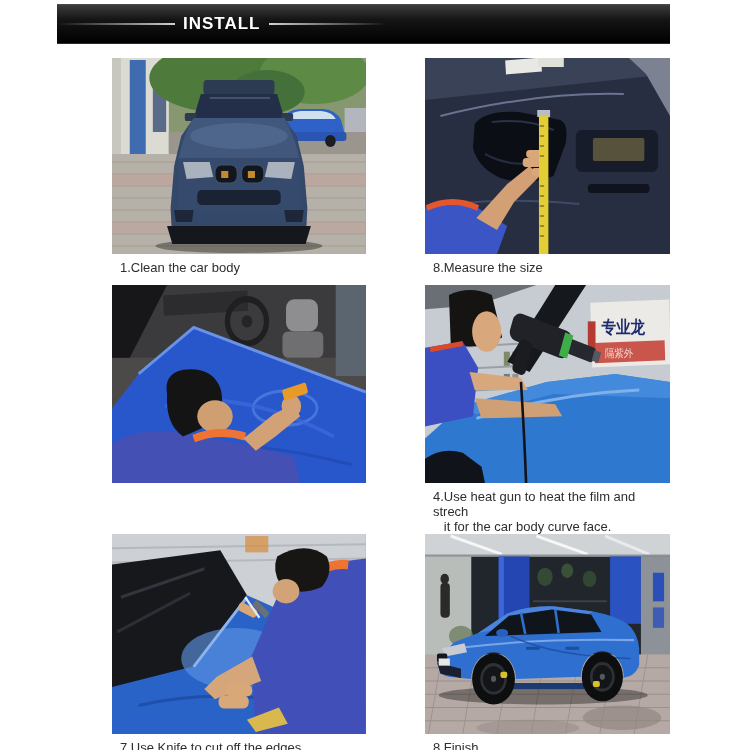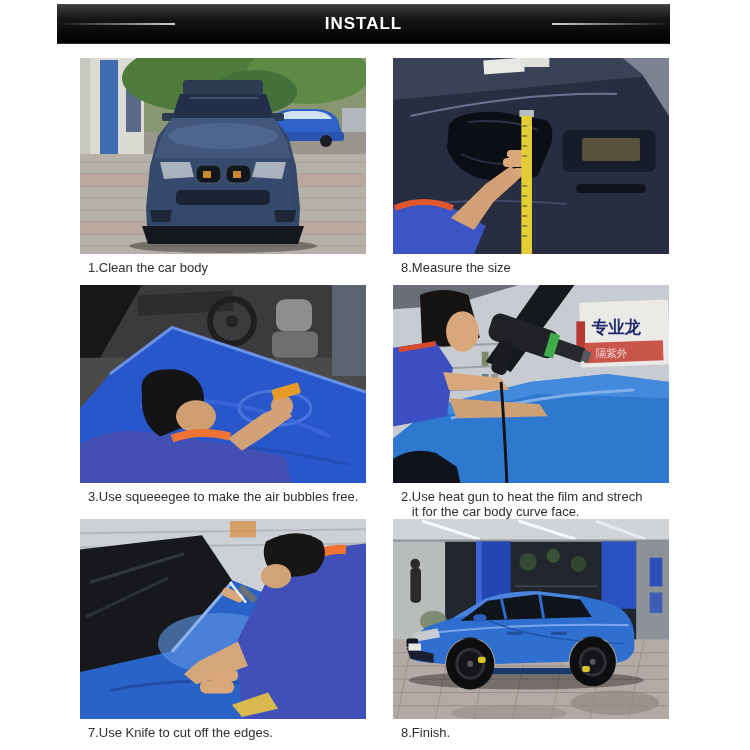--- a/index.html
+++ b/index.html
@@ -2,30 +2,30 @@
 <html><head>
 <meta charset="utf-8">
 <style>
   html,body{margin:0;padding:0;background:#ffffff;}
   .page{position:relative;width:750px;height:750px;background:#ffffff;overflow:hidden;
         font-family:"Liberation Sans",sans-serif;}
   
   .header-bar{position:absolute;left:57px;top:4px;width:613px;height:40px;
       background:linear-gradient(180deg,#3c3c3c 0%,#151515 38%,#000000 100%);
       border-top:1px solid #4a4a4a;border-bottom:1px solid #2a2a2a;
-      display:flex;align-items:center;justify-content:space-between;gap:8px;box-sizing:border-box;}
+      display:flex;align-items:center;justify-content:flex-start;gap:8px;box-sizing:border-box;}
   .header-line{height:2px;width:118px;}
   .header-line.left{background:linear-gradient(90deg,rgba(255,255,255,0),rgba(230,230,230,.9));}
   .header-line.right{background:linear-gradient(90deg,rgba(230,230,230,.9),rgba(255,255,255,0));}
   .header-title{color:#ffffff;font-size:17px;font-weight:bold;letter-spacing:1px;}
   
   .grid{position:absolute;left:80px;top:58px;width:590px;}
   .row{display:flex;column-gap:27px;}
   .row.r2{margin-top:10px;}
-  .cell{width:286px;}
+  .cell{width:286px;margin-left:32px;}
   .cell.right{width:276px;}
   .photo{width:100%;height:196px;overflow:hidden;background:#b91c1c;}
   .r2 .photo{height:198px;}
   .r3 .photo{height:200px;}
   .photo svg{display:block;width:100%;height:100%;}
   .caption{margin:6px 0 0 8px;font-size:13px;line-height:15px;color:#2e2e2e;
            white-space:pre-wrap;}
   .r2 .caption{min-height:30px;}
   .r1 .caption{min-height:15px;}
 </style>
@@ -190,21 +190,20 @@
               <path d="M0 196 L0 158 Q30 140 70 146 L150 158 L205 170 L212 196 Z" fill="#4550b4"></path>
               <path d="M62 108 Q58 88 80 84 Q112 80 122 102 Q128 120 116 136 L80 150 Q60 138 62 108 Z" fill="#141414"></path>
               <ellipse cx="116" cy="130" rx="20" ry="16" fill="#cf9f72"></ellipse>
               <path d="M92 152 Q120 142 150 150" stroke="#ef7434" stroke-width="8" fill="none"></path>
               <polygon points="148,152 182,128 204,118 212,130 184,150 162,164" fill="#d2a176"></polygon>
               <circle cx="202" cy="120" r="11" fill="#d2a176"></circle>
             </g>
             <rect x="192" y="100" width="28" height="11" rx="2" fill="#e89a28" transform="rotate(-16 206 105)"></rect>
           </svg>
         </div>
-        <p class="caption">3.Use squeeegee to make the air bubbles free.</p>
       </div>
 
       <div class="cell right">
         <div class="photo">
           <svg viewBox="0 0 286 196" preserveAspectRatio="none">
             <rect width="286" height="196" fill="#c7ccd2"></rect>
             <polygon points="0,0 130,0 60,20 0,24" fill="#6a6f76"></polygon>
             <g stroke="#9aa0a8" stroke-width="2">
               <line x1="20" y1="62" x2="115" y2="58"></line>
                 <line x1="20" y1="84" x2="115" y2="80"></line>
@@ -241,21 +240,21 @@
             </g>
             <g transform="rotate(18 140 55)">
               <rect x="98" y="38" width="72" height="28" rx="9" fill="#202228"></rect>
               <rect x="166" y="44" width="34" height="15" rx="4" fill="#26282e"></rect>
               <rect x="160" y="40" width="10" height="24" fill="#3fae4a"></rect>
               <rect x="198" y="46" width="8" height="11" fill="#55595f"></rect>
               <rect x="112" y="62" width="16" height="34" rx="5" fill="#1a1c20"></rect>
             </g>
           </svg>
         </div>
-        <p class="caption">2.Use heat gun to heat the film and strech
+        <p class="caption">4.Use heat gun to heat the film and strech
    it for the car body curve face.</p>
       </div>
     </div>
 
     <div class="row r3">
 
       <div class="cell">
         <div class="photo">
           <svg viewBox="0 0 286 196" preserveAspectRatio="none">
             <rect width="286" height="196" fill="#cdd0d4"></rect>

